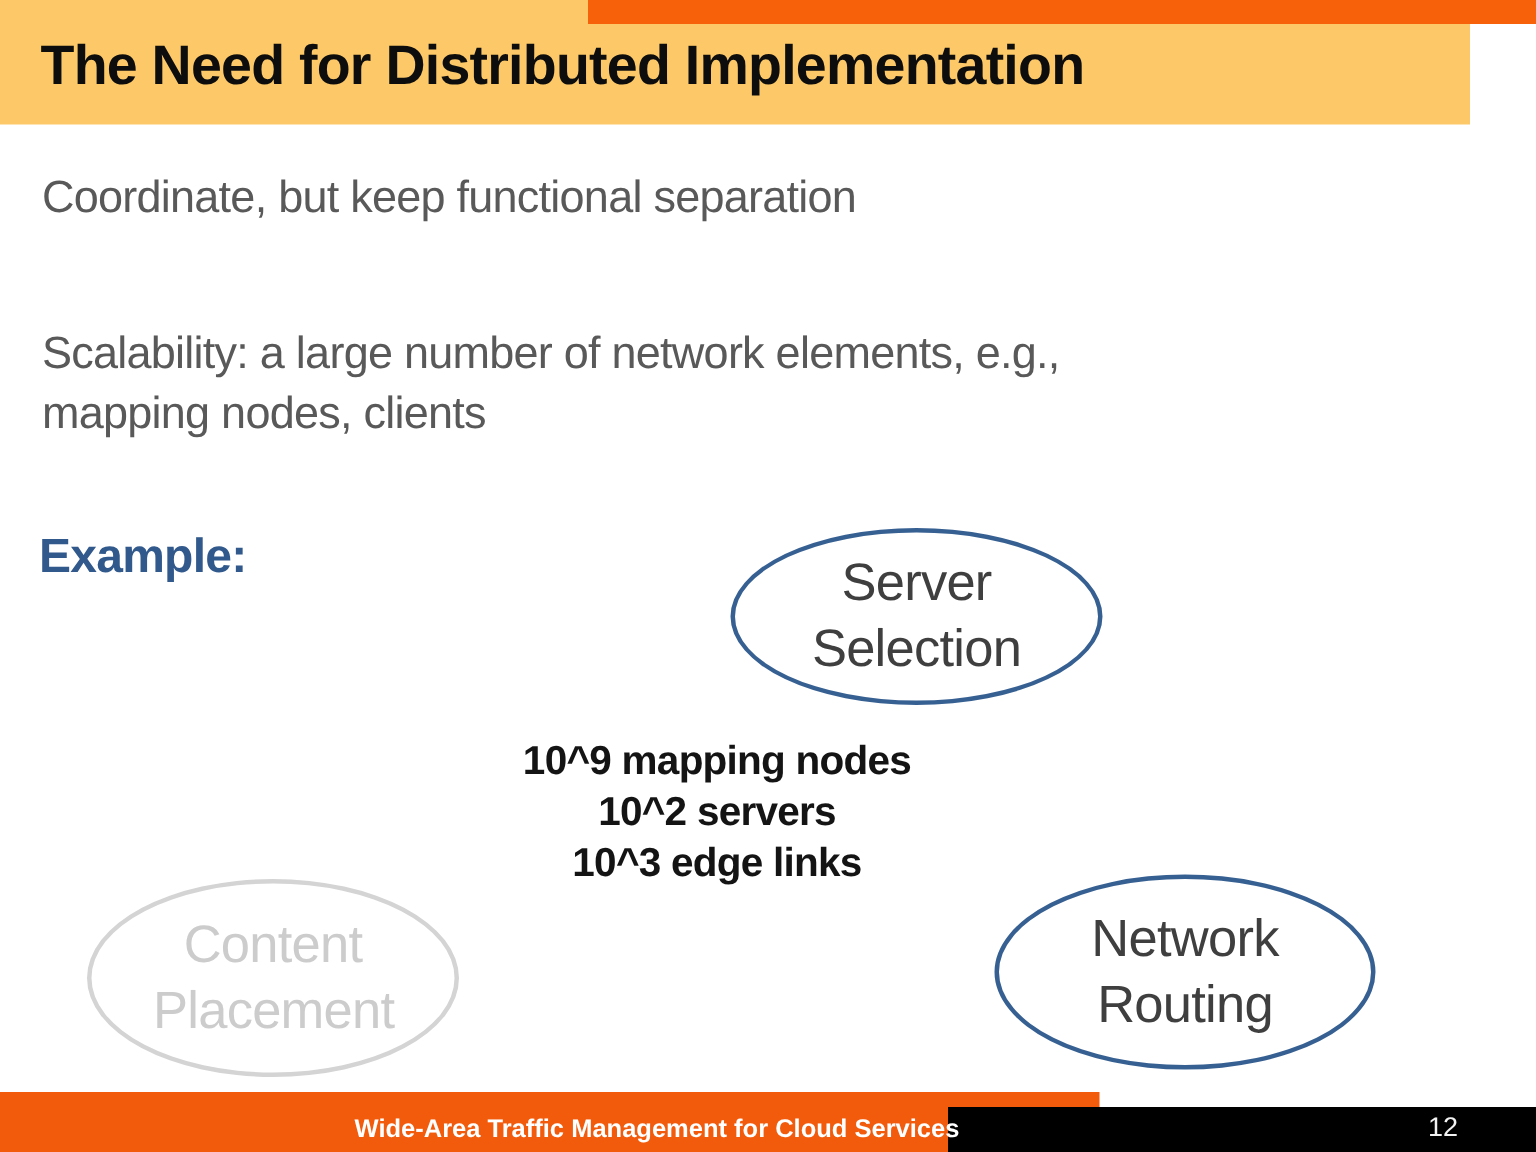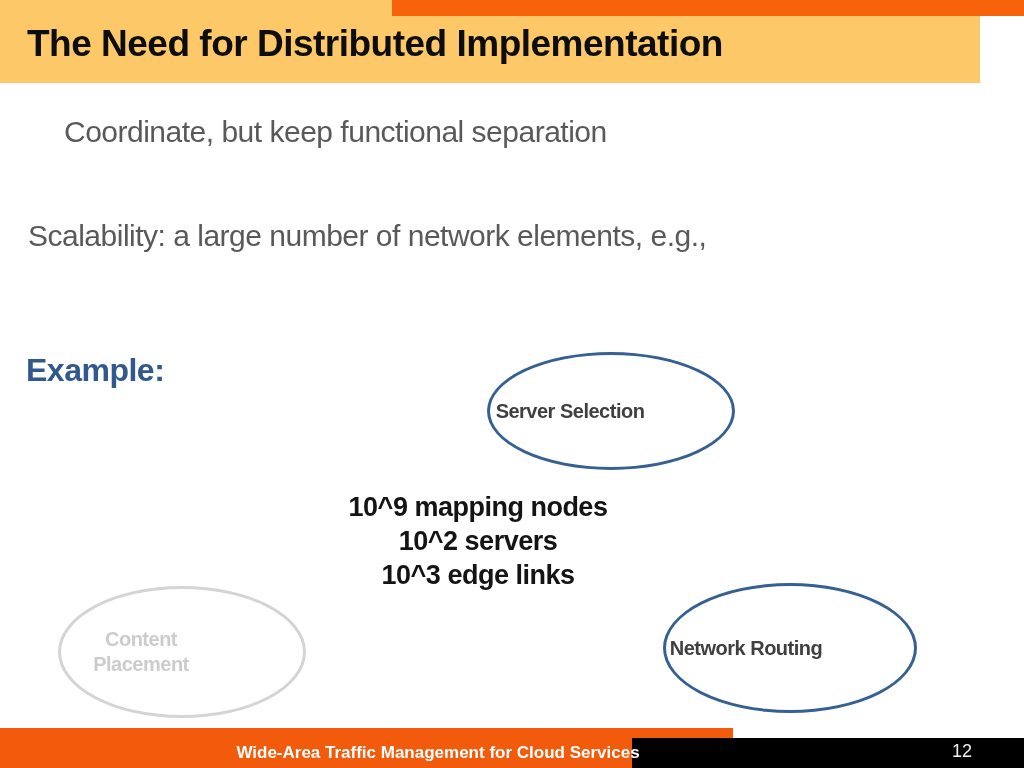--- a/index.html
+++ b/index.html
@@ -40,21 +40,20 @@
 
   
   .body-line-1 {
     position: absolute;
     left: 28px; top: 113px;
     width: 740px;
     font-size: 30px;
     line-height: 38px;
     letter-spacing: -0.5px;
     color: #595959;
-    margin-left: 36px;
   }
   .body-para-2 {
     position: absolute;
     left: 28px; top: 216px;
     width: 760px;
     font-size: 30px;
     line-height: 40px;
     letter-spacing: -0.5px;
     color: #595959;
   }
@@ -80,23 +79,24 @@
     color: #141414;
   }
 
   
   .ellipse {
     position: absolute;
     border-radius: 50%;
     background: #ffffff;
     display: flex;
     align-items: center;
+    justify-content: center;
     text-align: center;
-    font-weight: bold;
-    font-size: 20px;
+    font-weight: normal;
+    font-size: 35px;
     line-height: 1.25;
     letter-spacing: -0.5px;
   }
   .ellipse .ellipse-label { width: 160px; }
 
   .ellipse-server-selection {
     left: 487px; top: 352px;
     width: 248px; height: 118px;
     border: 3px solid #376092;
     color: #3F3F3F;
@@ -152,20 +152,21 @@
 
 <div class="slide">
 
   <div class="title-bar"></div>
   <div class="top-accent-strip"></div>
   <h1 class="slide-title">The Need for Distributed Implementation</h1>
 
   <div class="body-line-1">Coordinate, but keep functional separation</div>
   <div class="body-para-2">
     <div>Scalability: a large number of network elements, e.g.,</div>
+    <div>mapping nodes, clients</div>
   </div>
   <div class="example-label">Example:</div>
 
   <div class="stats-block">
     <div>10^9 mapping nodes</div>
     <div>10^2 servers</div>
     <div>10^3 edge links</div>
   </div>
 
   <div class="ellipse ellipse-server-selection">

